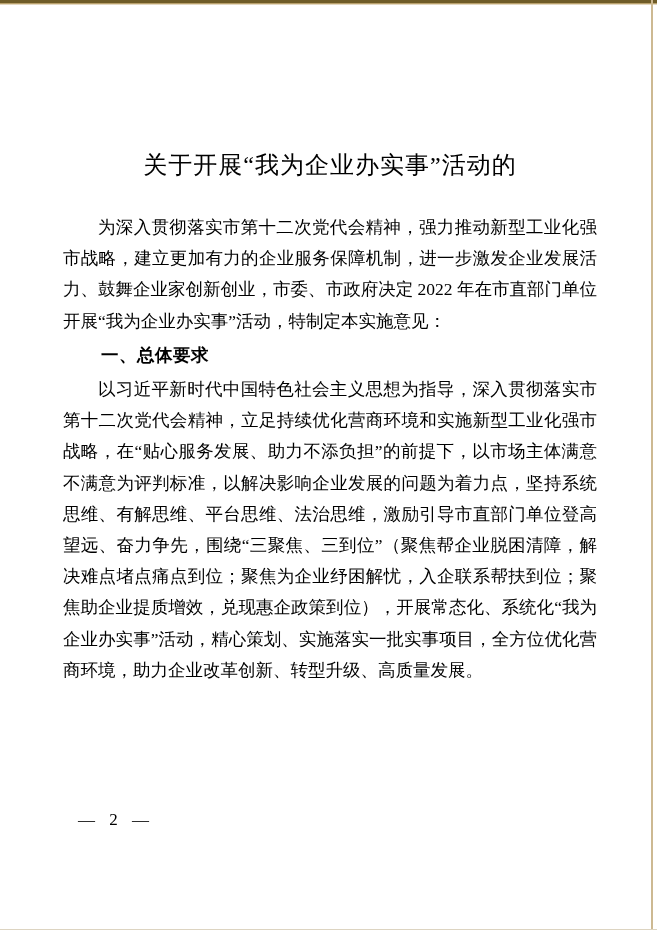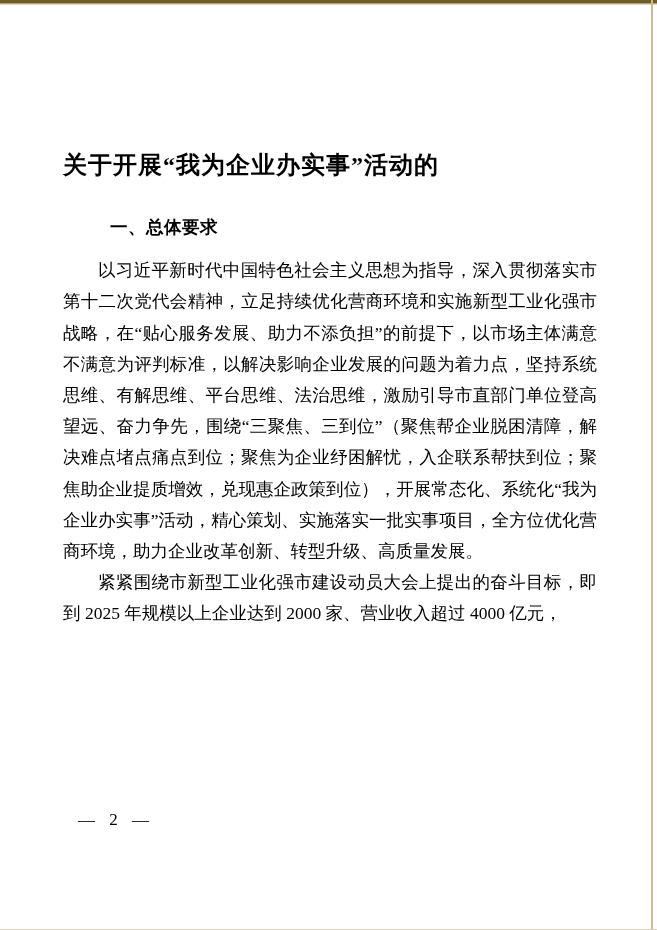--- a/index.html
+++ b/index.html
@@ -44,21 +44,22 @@
     background: #ddd4c1;
   }
   .content {
     position: absolute;
     top: 0;
     left: 63px;
     width: 534px;
   }
   .doc-title {
     margin: 146px 0 0 0;
-    font-weight: bold;
+    text-align: center;
+    font-weight: normal;
     font-size: 24px;
     line-height: 38px;
     letter-spacing: 1px;
   }
   .title-line {
     display: block;
   }
   .title-line-2 {
     letter-spacing: 3px;
   }
@@ -67,21 +68,21 @@
     font-size: 17.5px;
     line-height: 31.2px;
     text-align: justify;
   }
   .para {
     margin: 0;
     text-indent: 2em;
     word-break: break-all;
   }
   .section-heading {
-    margin: 12px;
+    margin: 3px;
     text-indent: 2em;
     font-weight: bold;
     font-family: "Liberation Sans", "DejaVu Sans", sans-serif;
     letter-spacing: 0.5px;
   }
   .page-number {
     position: absolute;
     top: 810px;
     left: 78px;
     font-size: 17px;
@@ -96,20 +97,20 @@
   <div class="border-top"></div>
   <div class="border-right"></div>
   <div class="border-bottom"></div>
 
   <div class="content">
     <h1 class="doc-title">
       <span class="title-line">关于开展“我为企业办实事”活动的</span>
     </h1>
 
     <div class="doc-body">
+      <p class="para">为深入贯彻落实市第十二次党代会精神，强力推动新型工业化强市战略，建立更加有力的企业服务保障机制，进一步激发企业发展活力、鼓舞企业家创新创业，市委、市政府决定 2022 年在市直部门单位开展“我为企业办实事”活动，特制定本实施意见：</p>
       <p class="section-heading">一、总体要求</p>
       <p class="para">以习近平新时代中国特色社会主义思想为指导，深入贯彻落实市第十二次党代会精神，立足持续优化营商环境和实施新型工业化强市战略，在“贴心服务发展、助力不添负担”的前提下，以市场主体满意不满意为评判标准，以解决影响企业发展的问题为着力点，坚持系统思维、有解思维、平台思维、法治思维，激励引导市直部门单位登高望远、奋力争先，围绕“三聚焦、三到位”（聚焦帮企业脱困清障，解决难点堵点痛点到位；聚焦为企业纾困解忧，入企联系帮扶到位；聚焦助企业提质增效，兑现惠企政策到位），开展常态化、系统化“我为企业办实事”活动，精心策划、实施落实一批实事项目，全方位优化营商环境，助力企业改革创新、转型升级、高质量发展。</p>
-      <p class="para">紧紧围绕市新型工业化强市建设动员大会上提出的奋斗目标，即到 2025 年规模以上企业达到 2000 家、营业收入超过 4000 亿元，</p>
     </div>
   </div>
 
   <div class="page-number">— 2 —</div>
 </div>
 
 </body></html>

